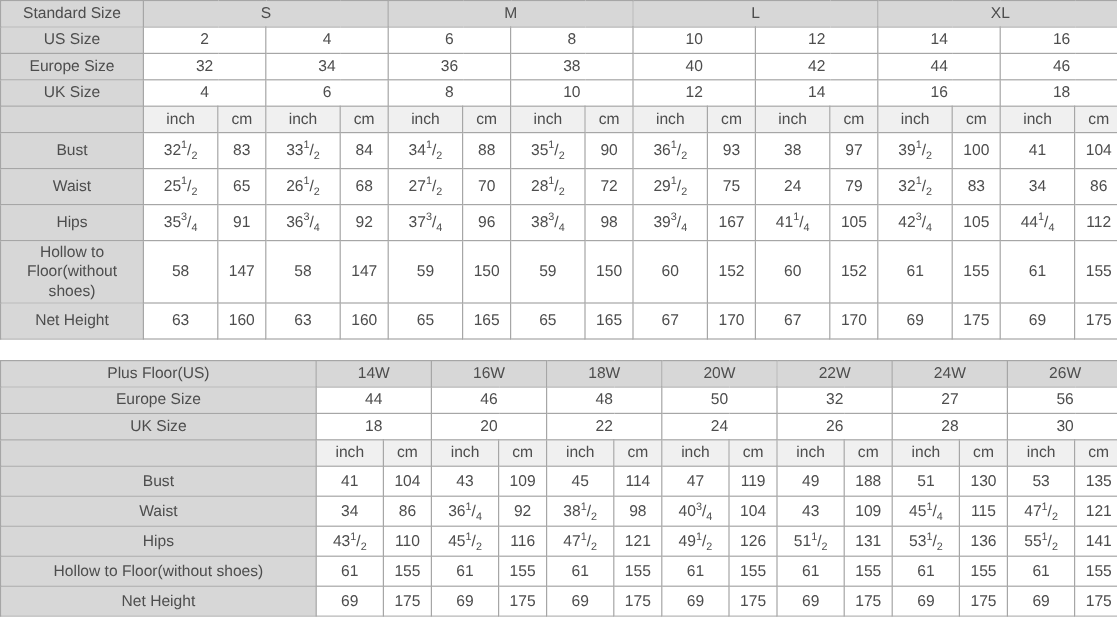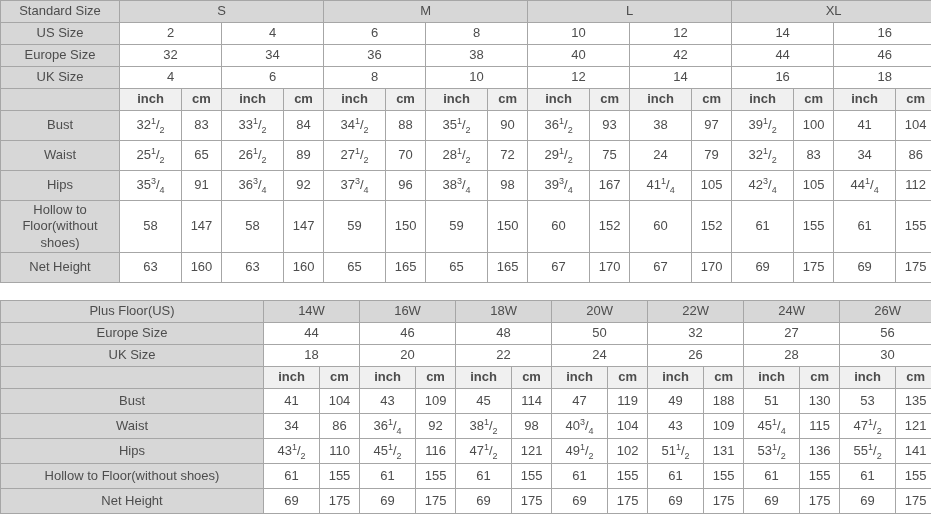--- a/index.html
+++ b/index.html
@@ -28,21 +28,21 @@
   td{
     border:1px solid var(--border);
     text-align:center;
     vertical-align:middle;
     padding:1px 1px;
     background:var(--cell-bg);
     line-height:1.25;
     overflow:hidden;
   }
   tr.header-row td{height:22px;}
-  tr.unit-row td{height:22px;font-weight:bold;}
+  tr.unit-row td{height:22px;}
   .t0 tr.measure-row td{height:30px;}
   .t1 tr.measure-row td{height:25px;}
   td.label-cell{background:var(--header-bg);}
   td.group-cell{background:var(--header-bg);}
   td.unit-cell{background:var(--unit-bg);}
   sup{font-size:9px;vertical-align:super;line-height:0;}
   sub{font-size:9px;vertical-align:sub;line-height:0;}
 </style>
 </head>
 <body>
@@ -146,21 +146,21 @@
             <td class="value-cell">39<sup>1</sup>/<sub>2</sub></td>
             <td class="value-cell">100</td>
             <td class="value-cell">41</td>
             <td class="value-cell">104</td>
           </tr>
           <tr class="measure-row">
             <td class="label-cell">Waist</td>
             <td class="value-cell">25<sup>1</sup>/<sub>2</sub></td>
             <td class="value-cell">65</td>
             <td class="value-cell">26<sup>1</sup>/<sub>2</sub></td>
-            <td class="value-cell">89</td>
+            <td class="value-cell">68</td>
             <td class="value-cell">27<sup>1</sup>/<sub>2</sub></td>
             <td class="value-cell">70</td>
             <td class="value-cell">28<sup>1</sup>/<sub>2</sub></td>
             <td class="value-cell">72</td>
             <td class="value-cell">29<sup>1</sup>/<sub>2</sub></td>
             <td class="value-cell">75</td>
             <td class="value-cell">24</td>
             <td class="value-cell">79</td>
             <td class="value-cell">32<sup>1</sup>/<sub>2</sub></td>
             <td class="value-cell">83</td>
@@ -330,21 +330,21 @@
           </tr>
           <tr class="measure-row">
             <td class="label-cell">Hips</td>
             <td class="value-cell">43<sup>1</sup>/<sub>2</sub></td>
             <td class="value-cell">110</td>
             <td class="value-cell">45<sup>1</sup>/<sub>2</sub></td>
             <td class="value-cell">116</td>
             <td class="value-cell">47<sup>1</sup>/<sub>2</sub></td>
             <td class="value-cell">121</td>
             <td class="value-cell">49<sup>1</sup>/<sub>2</sub></td>
-            <td class="value-cell">102</td>
+            <td class="value-cell">126</td>
             <td class="value-cell">51<sup>1</sup>/<sub>2</sub></td>
             <td class="value-cell">131</td>
             <td class="value-cell">53<sup>1</sup>/<sub>2</sub></td>
             <td class="value-cell">136</td>
             <td class="value-cell">55<sup>1</sup>/<sub>2</sub></td>
             <td class="value-cell">141</td>
           </tr>
           <tr class="measure-row">
             <td class="label-cell">Hollow to Floor(without shoes)</td>
             <td class="value-cell">61</td>

